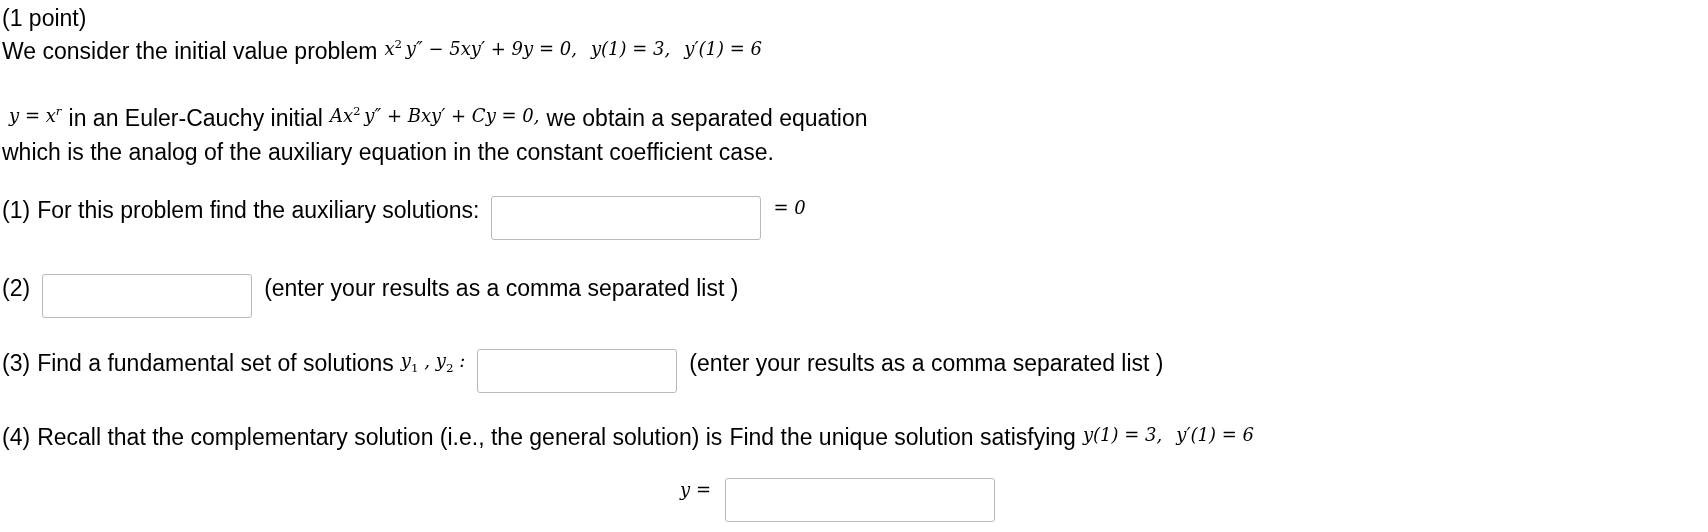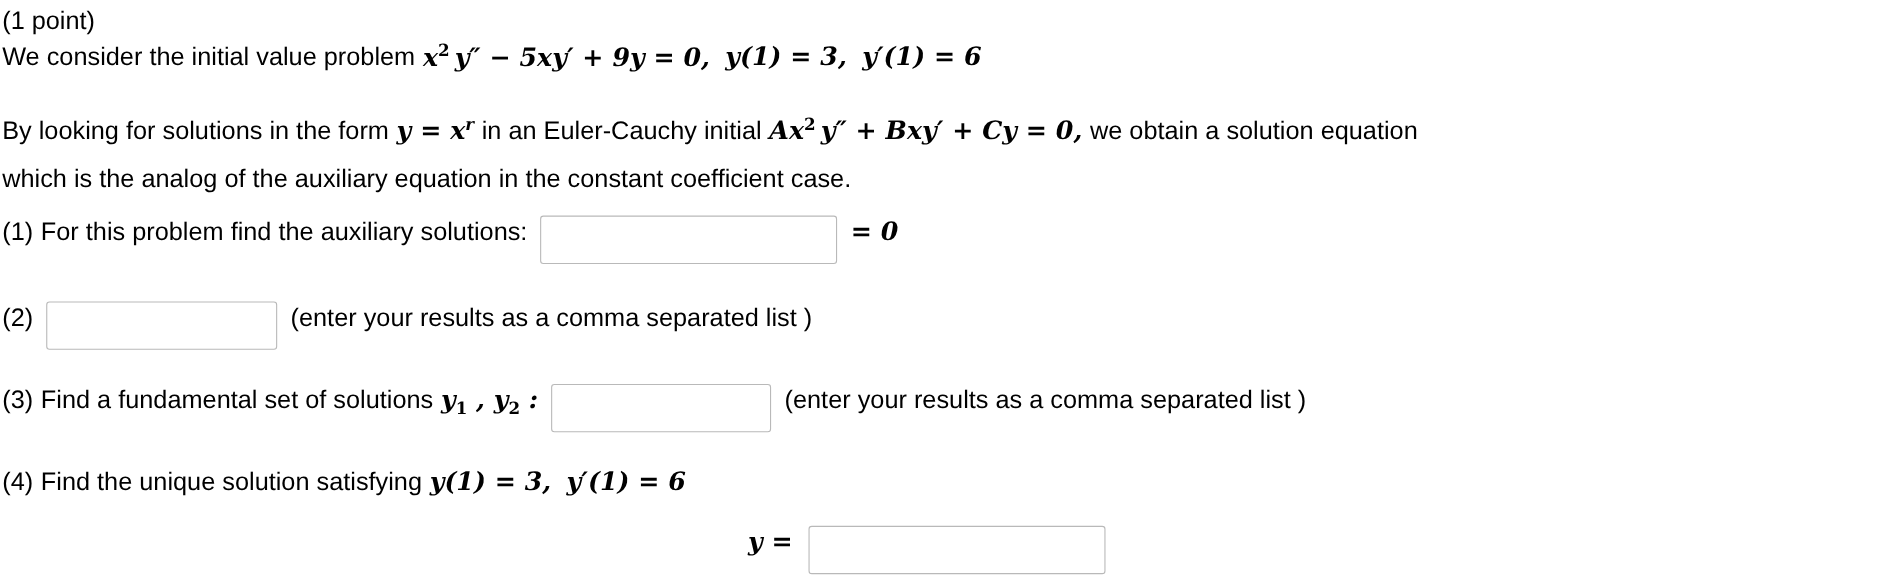--- a/index.html
+++ b/index.html
@@ -22,22 +22,21 @@
     box-sizing: border-box;
   }
   .line {
     font-size: 23px;
     line-height: 1.28;
     white-space: nowrap;
   }
   .mathvar {
     font-family: "DejaVu Serif", serif;
     font-style: italic;
-    font-size: 23px;
-    font-weight: bold;
+    font-size: 18px;
   }
   sup.sm {
     font-size: 0.66em;
     vertical-align: super;
     font-style: normal;
   }
   sup.smi {
     font-size: 0.66em;
     vertical-align: super;
     font-style: italic;
@@ -64,21 +63,21 @@
     padding: 0 8px;
   }
   .row {
     display: flex;
     white-space: nowrap;
   }
   
   #p-point   { position: absolute; left: 2px;  top: 4px;   }
   #p-intro   { position: absolute; left: 2px;  top: 37px;  }
   #p-euler   { position: absolute; left: 2px;  top: 104px; }
-  #p-analog  { position: absolute; left: 2px;  top: 148px; }
+  #p-analog  { position: absolute; left: 2px;  top: 138px; }
   #q1        { position: absolute; left: 2px;  top: 196px; }
   #q2        { position: absolute; left: 2px;  top: 274px; }
   #q3        { position: absolute; left: 2px;  top: 349px; }
   #q4        { position: absolute; left: 2px;  top: 423px; }
   #q4ans     { position: absolute; left: 680px; top: 478px; }
   .gap-l { margin-left: 14px; }
   .gap-s { margin-left: 7px; }
 </style>
 </head>
 <body>
@@ -88,25 +87,24 @@
   <div id="p-point" class="line">(1 point)</div>
 
   <div id="p-intro" class="line row">
     <span>We consider the initial value problem</span>
     <span class="mathvar gap-s">x<sup class="sm">2</sup> y<span class="prime">″</span> − 5xy<span class="prime">′</span> + 9y = 0,</span>
     <span class="mathvar gap-l">y(1) = 3,</span>
     <span class="mathvar gap-l">y<span class="prime">′</span>(1) = 6</span>
   </div>
 
   <div id="p-euler" class="line row">
-    <span>By looking for solutions in the form</span>
     <span class="mathvar gap-s">y = x<sup class="smi">r</sup></span>
     <span class="gap-s">in an Euler-Cauchy initial</span>
     <span class="mathvar gap-s">Ax<sup class="sm">2</sup> y<span class="prime">″</span> + Bxy<span class="prime">′</span> + Cy = 0,</span>
-    <span class="gap-s">we obtain a solution equation</span>
+    <span class="gap-s">we obtain a separated equation</span>
   </div>
   <div id="p-analog" class="line">which is the analog of the auxiliary equation in the constant coefficient case.</div>
 
   <div id="q1" class="line row">
     <span>(1)</span>
     <span class="gap-s">For this problem find the auxiliary solutions:</span>
     <input class="ans-box" style="width: 270px; height: 44px; margin-left: 12px;" value="" placeholder="">
     <span class="mathvar" style="margin-left:12px;">= 0</span>
   </div>
 
@@ -119,20 +117,21 @@
   <div id="q3" class="line row">
     <span>(3)</span>
     <span class="gap-s">Find a fundamental set of solutions</span>
     <span class="mathvar gap-s">y<sub class="sm">1</sub> , y<sub class="sm">2</sub> :</span>
     <input class="ans-box" style="width: 200px; height: 44px; margin-left: 12px;" value="" placeholder="">
     <span style="margin-left:12px;">(enter your results as a comma separated list )</span>
   </div>
 
   <div id="q4" class="line row">
     <span>(4)</span>
+    <span class="gap-s">Recall that the complementary solution (i.e., the general solution) is</span>
     <span class="gap-s">Find the unique solution satisfying</span>
     <span class="mathvar gap-s">y(1) = 3,</span>
     <span class="mathvar gap-l">y<span class="prime">′</span>(1) = 6</span>
   </div>
 
   <div id="q4ans" class="line row">
     <span class="mathvar">y =</span>
     <input class="ans-box" style="width: 270px; height: 44px; margin-left: 14px;" value="" placeholder="">
   </div>
 

